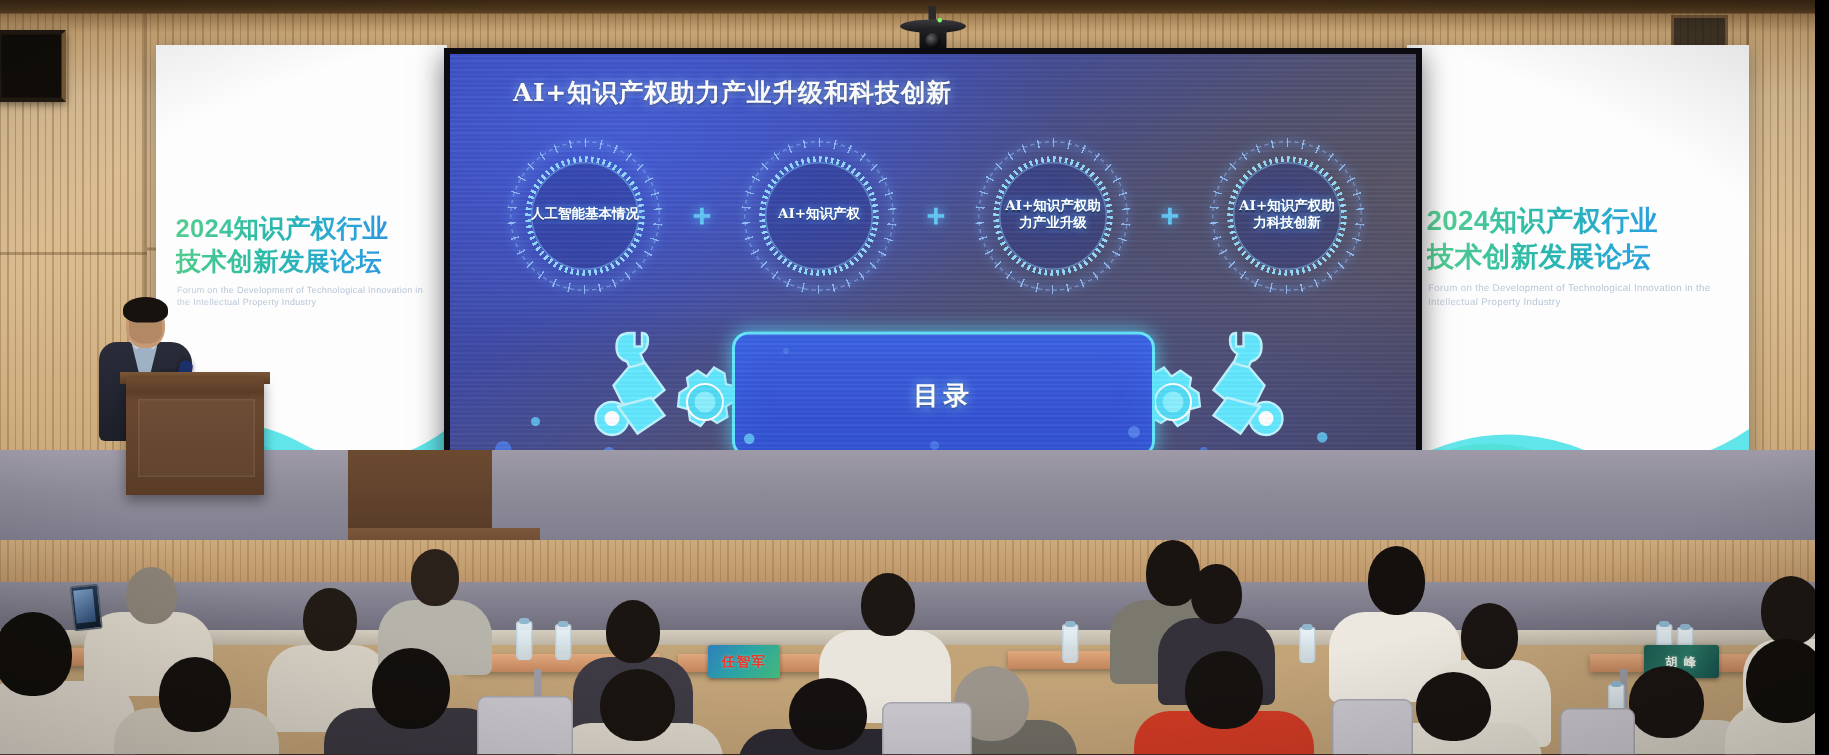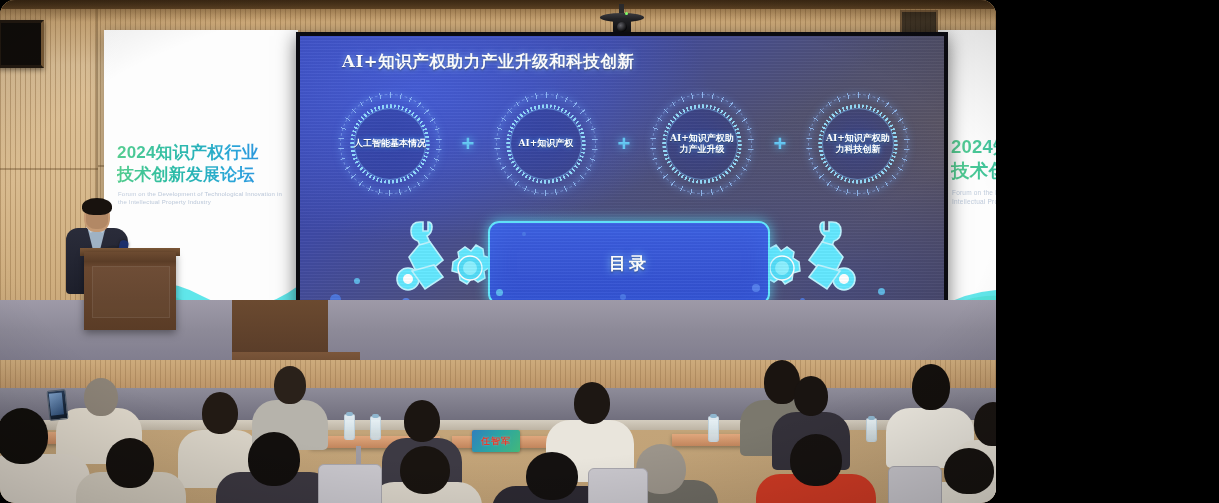--- a/index.html
+++ b/index.html
@@ -1,19 +1,19 @@
 <!DOCTYPE html>
 <html><head>
 <meta charset="utf-8">
 <style>
   html,body{margin:0;padding:0;background:#000;}
   body{width:1219px;height:503px;overflow:hidden;font-family:"Liberation Sans","DejaVu Sans",sans-serif;}
 
-  .scene{position:relative;width:996px;height:503px;overflow:hidden;
-         background:linear-gradient(180deg,#c9a878 0%,#d8bc92 22%,#d2b489 45%,#c9ab80 62%,#bfa075 100%);border-radius:15px;}
+  .scene{position:relative;width:1210px;height:503px;overflow:hidden;
+         background:linear-gradient(180deg,#c9a878 0%,#d8bc92 22%,#d2b489 45%,#c9ab80 62%,#bfa075 100%);}
 
   
   .wall{position:absolute;left:0;top:0;width:1219px;height:360px;
         background:
           repeating-linear-gradient(90deg,
             rgba(140,105,62,.42) 0px, rgba(140,105,62,.42) 1px,
             rgba(215,182,136,0) 1px, rgba(215,182,136,0) 5px),
           linear-gradient(180deg,#c9a06a 0%,#dcc097 18%,#d9bb8f 50%,#cfae7f 78%,#c2a074 100%);}
   .wall-seam{position:absolute;background:rgba(90,62,32,.35);}
   .wall-top-shadow{position:absolute;left:0;top:0;width:1219px;height:22px;

